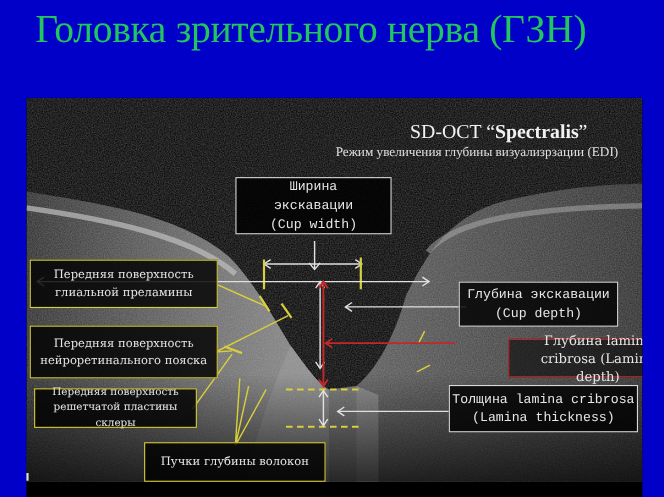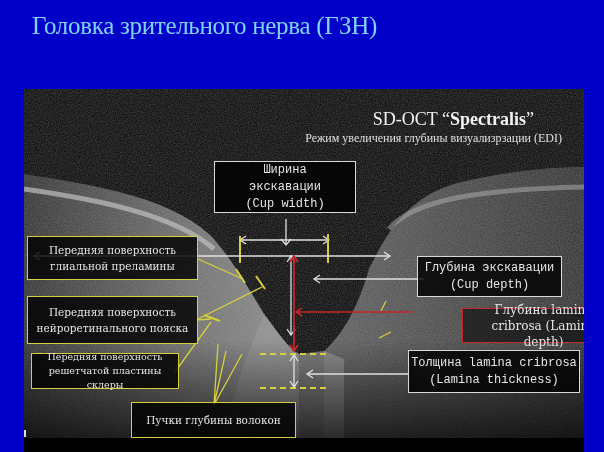--- a/index.html
+++ b/index.html
@@ -4,21 +4,21 @@
 <style>
   html, body { margin: 0; padding: 0; }
   body {
     width: 604px; height: 452px; overflow: hidden;
     background: #0000c8;
     position: relative;
     font-family: "Liberation Serif", serif;
   }
   .slide-title {
     position: absolute; left: 32px; top: 2px;
-    color: #7dd3fc; font-size: 25px; line-height: 48px;
+    color: #22c55e; font-size: 36px; line-height: 48px;
     font-family: "Liberation Serif", serif;
     letter-spacing: -0.3px;
     white-space: nowrap;
   }
   .oct-image {
     position: absolute; left: 24px; top: 89px;
     width: 560px; height: 425px;
     background: #000; overflow: hidden;
   }
   .oct-image svg { position: absolute; left: 0; top: 0; }

